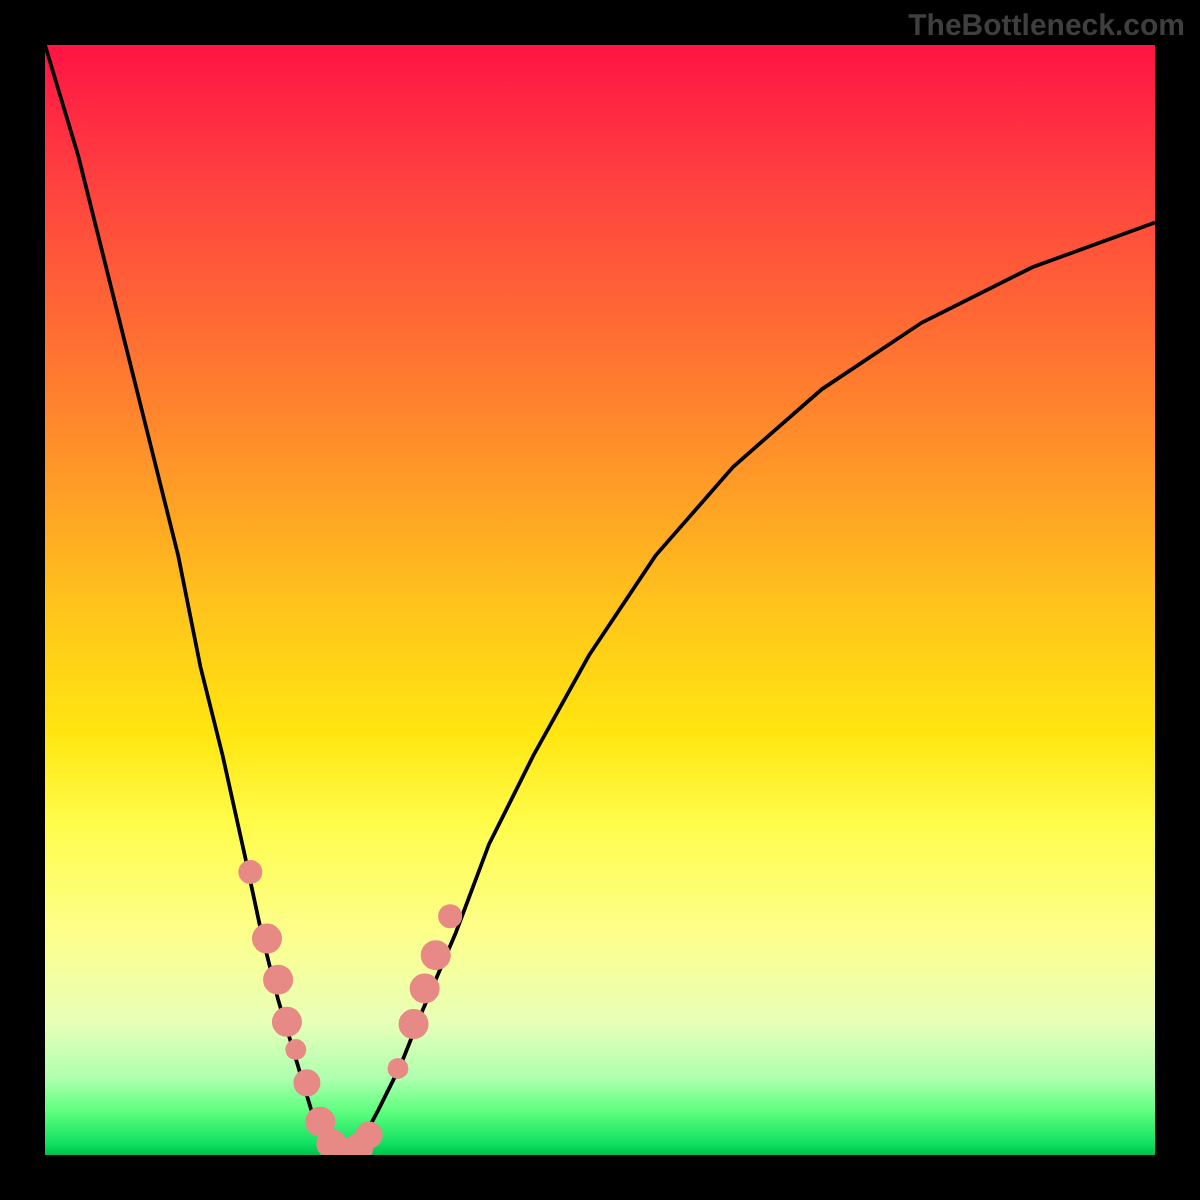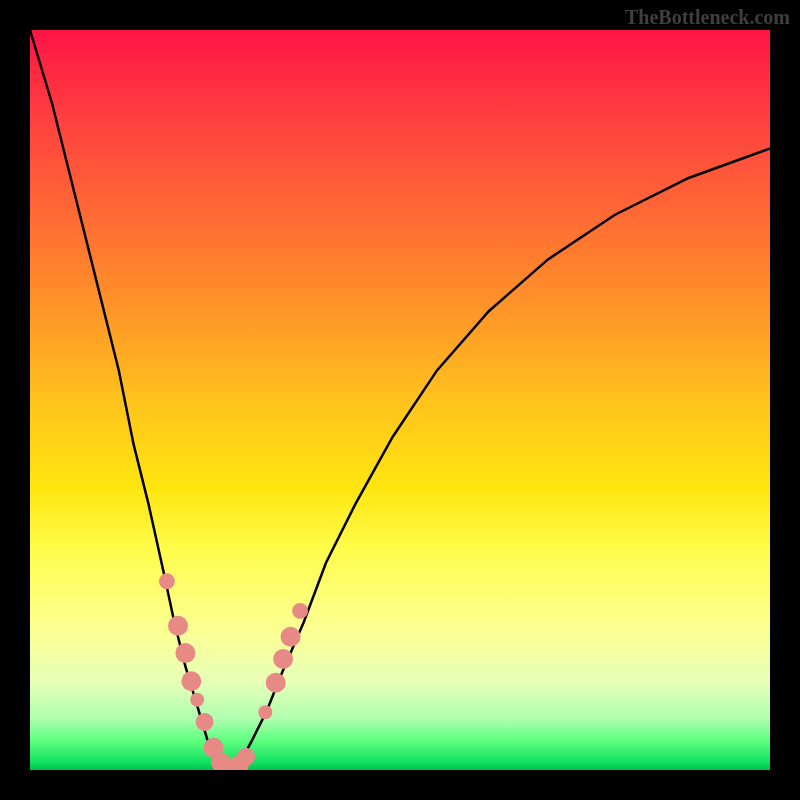--- a/index.html
+++ b/index.html
@@ -11,21 +11,20 @@
       position: relative;
     }
     .attribution {
       position: absolute;
       top: 6px;
       right: 10px;
       color: #3f3f3f;
       font-size: 20px;
       font-weight: bold;
       z-index: 10;
-      font-family: Liberation Serif, serif;
     }
     .chart-area {
       position: absolute;
       top: 30px;
       left: 30px;
       width: 740px;
       height: 740px;
       background: linear-gradient(to bottom,
         #ff1444 0%,
         #ff4040 12%,

